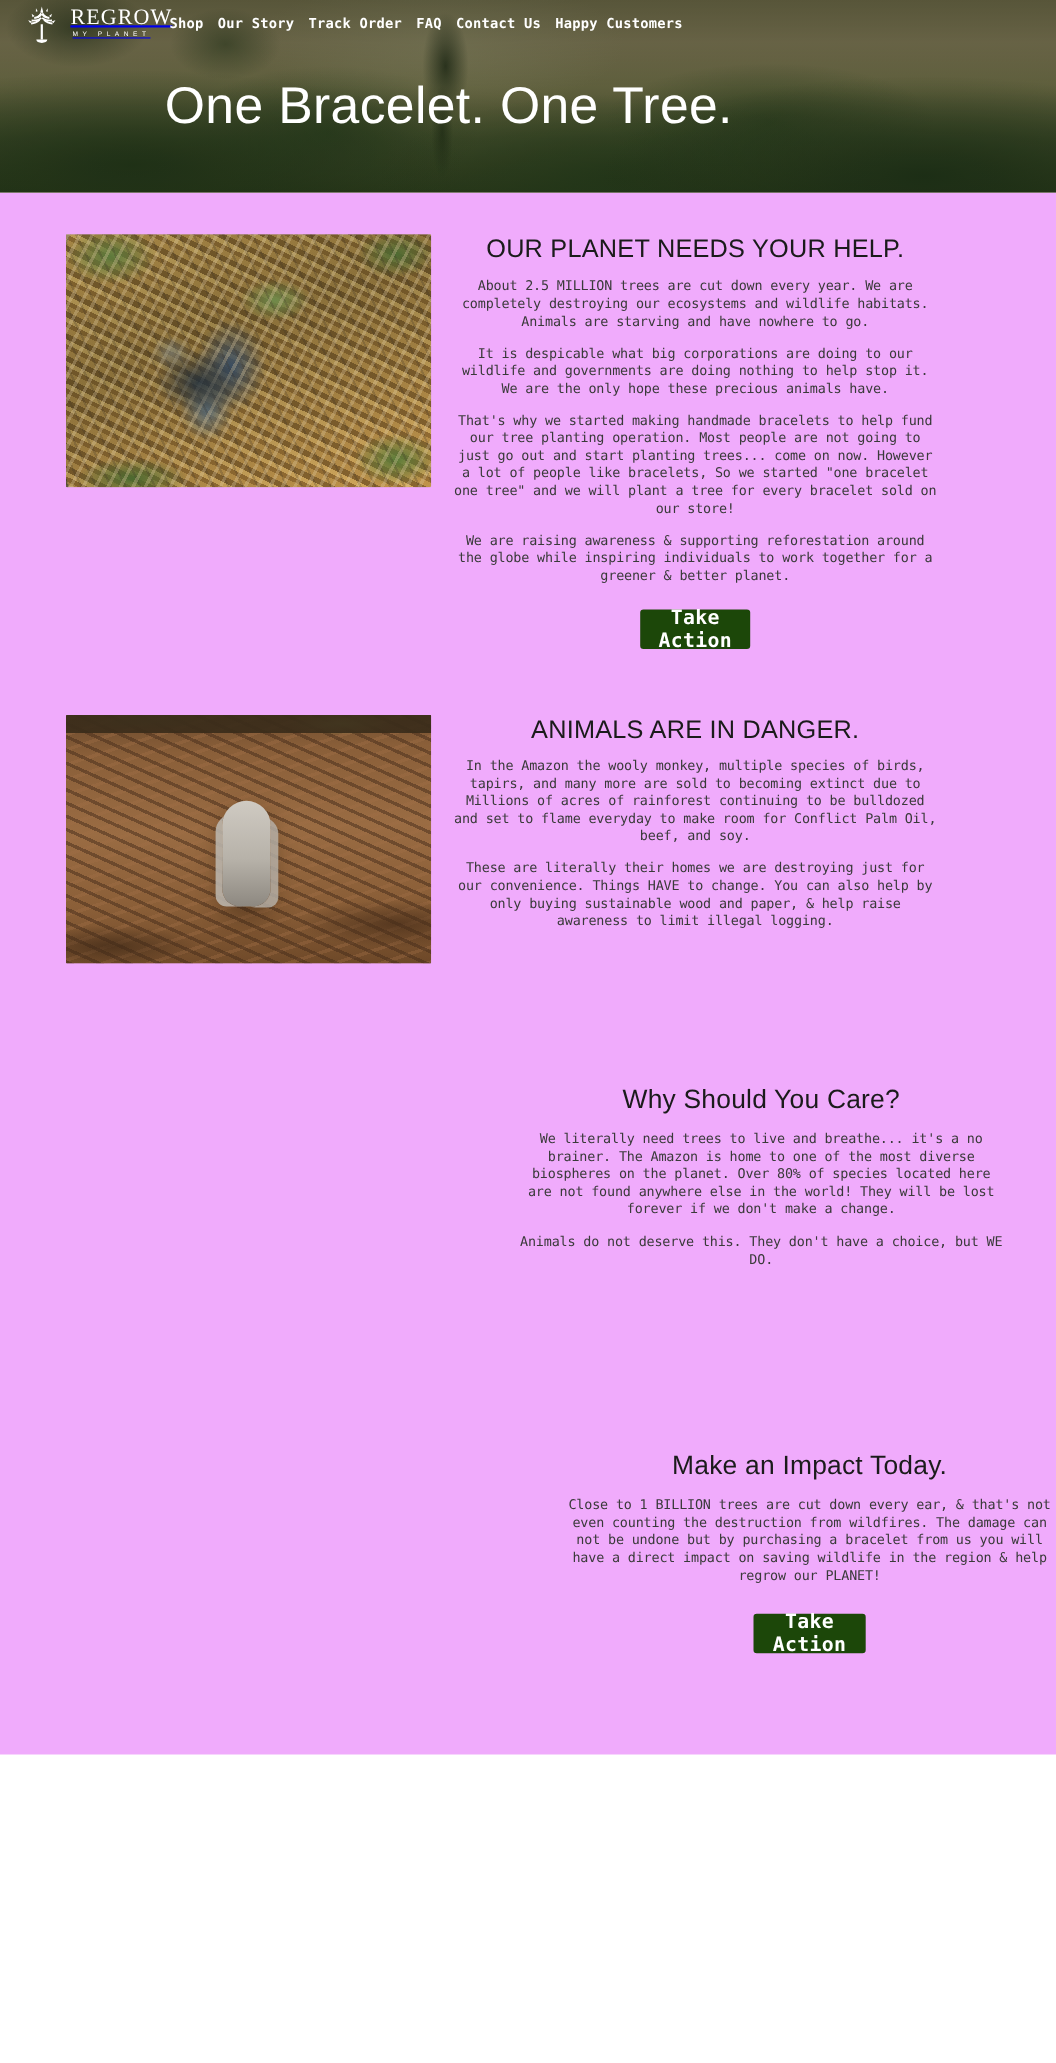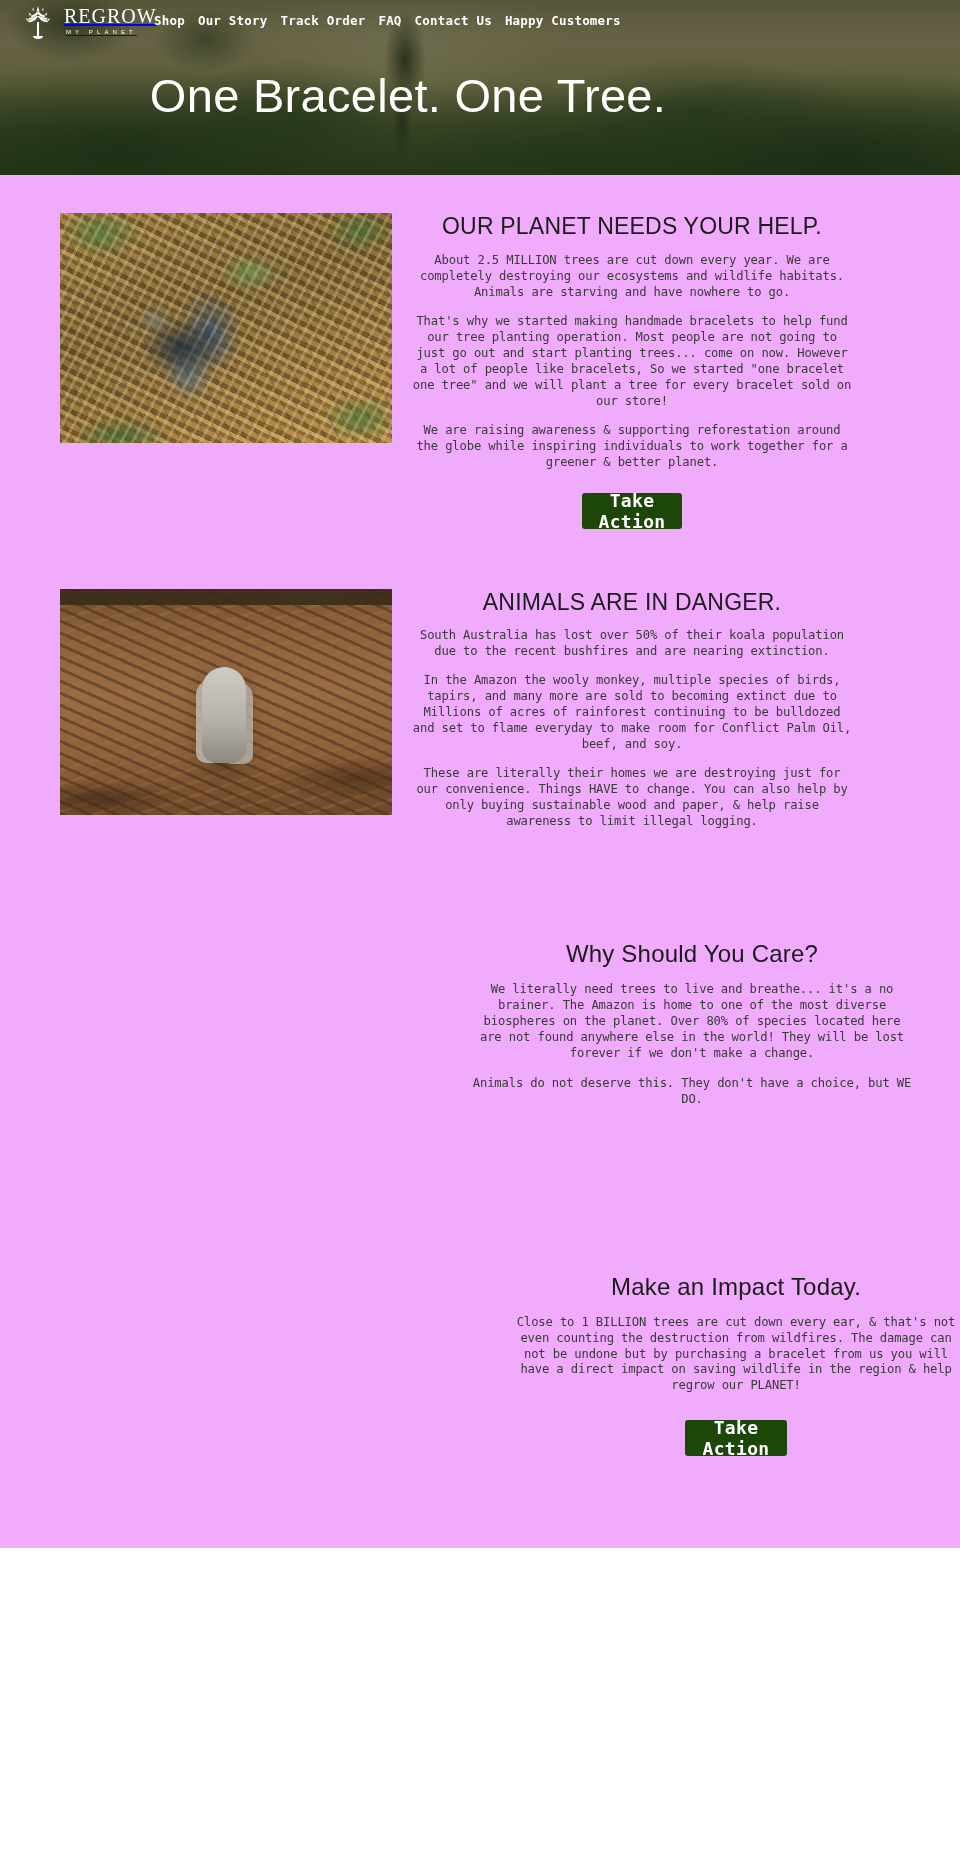--- a/index.html
+++ b/index.html
@@ -306,35 +306,35 @@
 
 <main class="page">
 
   <section class="section s1">
     <div class="col-img">
       <div class="photo photo-logging"></div>
     </div>
     <div class="col-txt">
       <h2 class="heading heading-upper">OUR PLANET NEEDS YOUR HELP.</h2>
       <p class="para">About 2.5 MILLION trees are cut down every year. We are completely destroying our ecosystems and wildlife habitats. Animals are starving and have nowhere to go.</p>
+      <p class="para">It is despicable what big corporations are doing to our wildlife and governments are doing nothing to help stop it. We are the only hope these precious animals have.</p>
       <p class="para">That's why we started making handmade bracelets to help fund our tree planting operation. Most people are not going to just go out and start planting trees... come on now. However a lot of people like bracelets, So we started "one bracelet one tree" and we will plant a tree for every bracelet sold on our store!</p>
       <p class="para">We are raising awareness &amp; supporting reforestation around the globe while inspiring individuals to work together for a greener &amp; better planet.</p>
       <div class="btn-row">
         <button class="btn-action">Take Action</button>
       </div>
     </div>
   </section>
 
   <section class="section s2">
     <div class="col-img">
       <div class="photo photo-koala"></div>
     </div>
     <div class="col-txt">
       <h2 class="heading heading-upper">ANIMALS ARE IN DANGER.</h2>
-      <p class="para">South Australia has lost over 50% of their koala population due to the recent bushfires and are nearing extinction.</p>
       <p class="para">In the Amazon the wooly monkey, multiple species of birds, tapirs, and many more are sold to becoming extinct due to Millions of acres of rainforest continuing to be bulldozed and set to flame everyday to make room for Conflict Palm Oil, beef, and soy.</p>
       <p class="para">These are literally their homes we are destroying just for our convenience. Things HAVE to change. You can also help by only buying sustainable wood and paper, &amp; help raise awareness to limit illegal logging.</p>
     </div>
   </section>
 
   <section class="section s3">
     <div class="col-txt">
       <h2 class="heading heading-mixed">Why Should You Care?</h2>
       <p class="para">We literally need trees to live and breathe... it's a no brainer. The Amazon is home to one of the most diverse biospheres on the planet. Over 80% of species located here are not found anywhere else in the world! They will be lost forever if we don't make a change.</p>
       <p class="para">Animals do not deserve this. They don't have a choice, but WE DO.</p>

